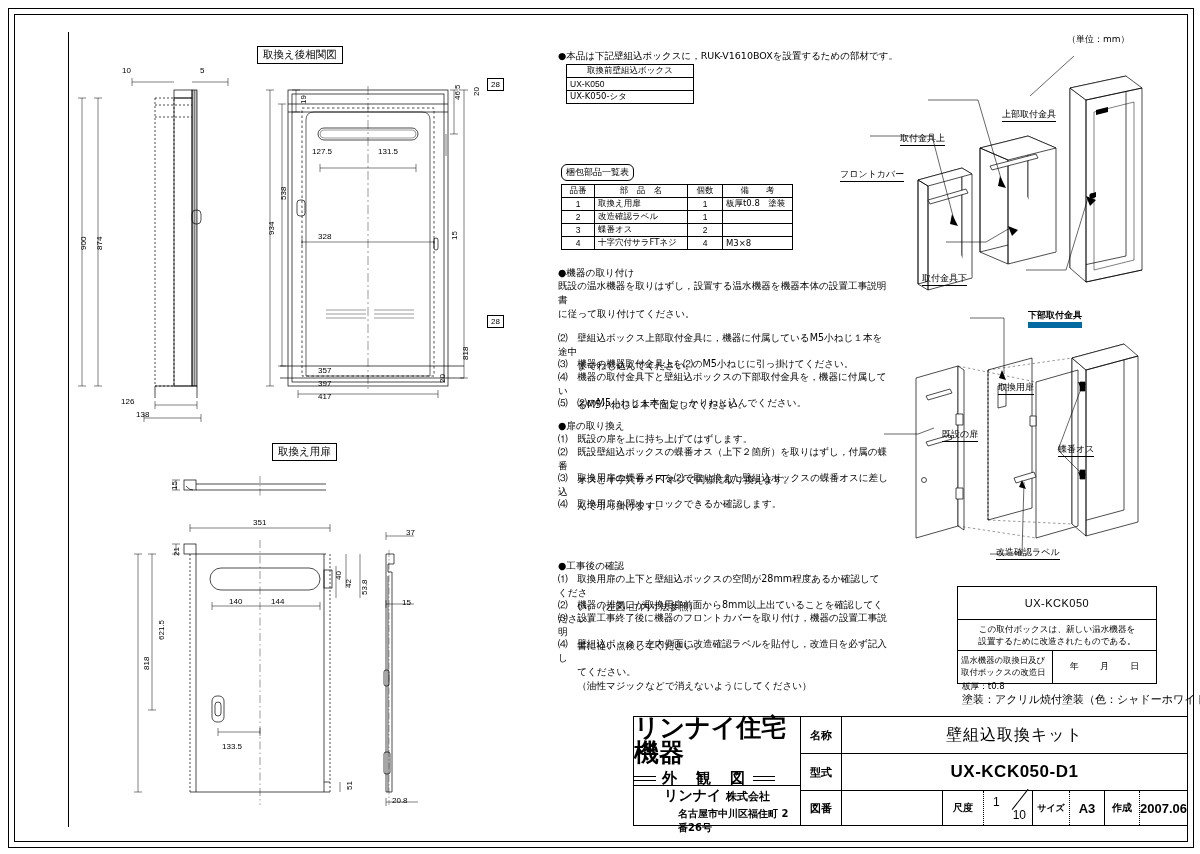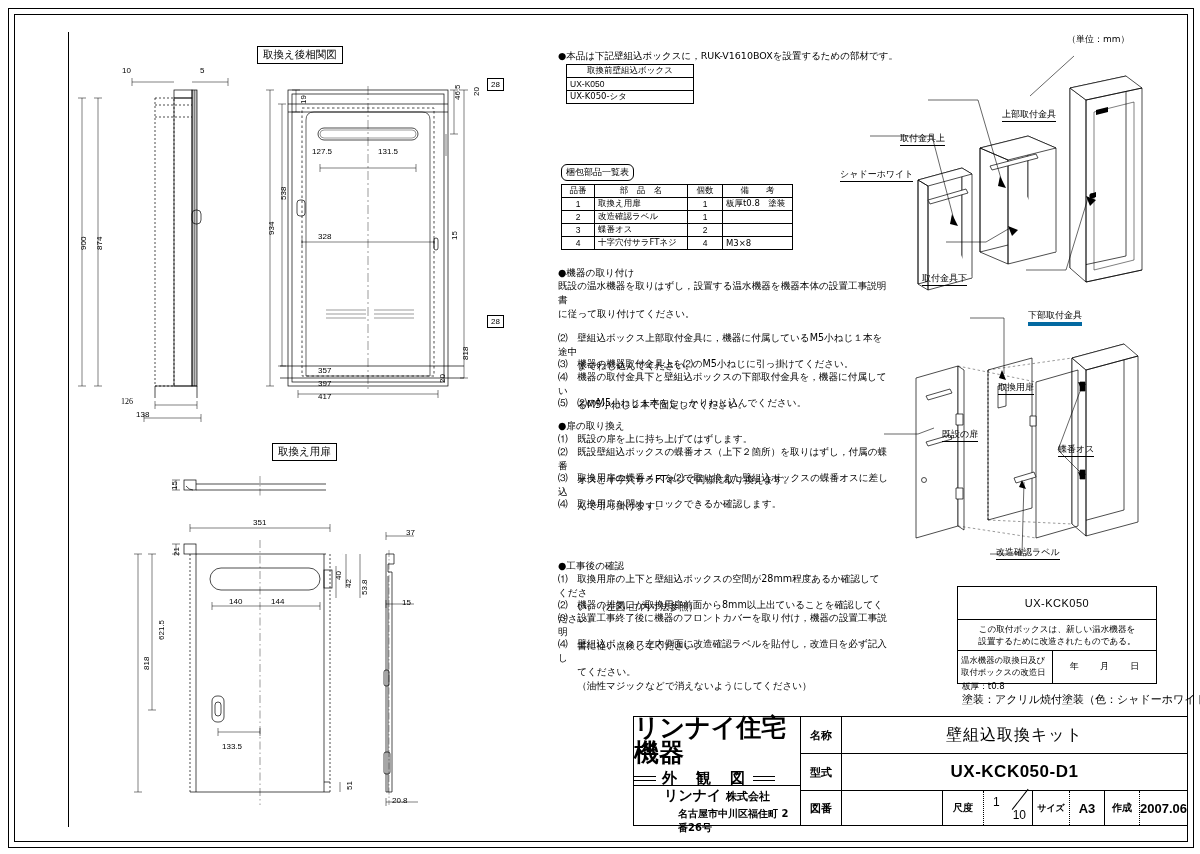--- a/index.html
+++ b/index.html
@@ -77,21 +77,21 @@
         <path d="M101 341 L101 349"></path>
       <path d="M48 358 L105 358"></path>
         <path d="M48 354 L48 362"></path>
         <path d="M105 354 L105 362"></path>
     </g>
   </svg>
   <div class="dim" style="left:122px;top:66px;">10</div>
   <div class="dim" style="left:200px;top:66px;">5</div>
   <div class="vdim" style="left:79px;top:250px;">900</div>
   <div class="vdim" style="left:95px;top:250px;">874</div>
-  <div class="dim" style="left:121px;top:397px;font-family:Liberation Serif, serif;">126</div>
+  <div class="dim" style="left:121px;top:397px;">126</div>
   <div class="dim" style="left:136px;top:410px;">138</div>
 
   <svg style="position:absolute;left:268px;top:60px;" width="230" height="350">
     <g stroke="#000" fill="none" stroke-width="0.7">
 
       <rect x="20" y="30" width="160" height="296"></rect>
       <rect x="24" y="34" width="152" height="288"></rect>
 
       <rect x="34" y="48" width="132" height="268" stroke-dasharray="2.5,2.5"></rect>
 
@@ -396,25 +396,25 @@
       <path d="M150 26 L194 -14"></path>
       <path d="M146 200 L186 200 L208 128"></path>
     </g>
     <g fill="#000">
       <path d="M72 144 l6 12 l-8 -2 z"></path>
       <path d="M120 106 l6 12 l-8 -2 z"></path>
       <path d="M128 156 l10 4 l-6 6 z"></path>
       <path d="M206 126 l10 4 l-6 6 z"></path>
     </g>
   </svg>
-  <div class="jp lbl" style="position:absolute;left:840px;top:168px;border-bottom:1px solid #000;">シャドーホワイト</div>
+  <div class="jp lbl" style="position:absolute;left:840px;top:168px;border-bottom:1px solid #000;">フロントカバー</div>
   <div class="jp lbl" style="position:absolute;left:900px;top:132px;border-bottom:1px solid #000;">取付金具上</div>
   <div class="jp lbl" style="position:absolute;left:922px;top:272px;border-bottom:1px solid #000;">取付金具下</div>
   <div class="jp lbl" style="position:absolute;left:1002px;top:108px;border-bottom:1px solid #000;">上部取付金具</div>
-  <div class="jp lbl" style="position:absolute;left:1028px;top:309px;border-bottom:4px solid #0369a1;">下部取付金具</div>
+  <div class="jp lbl" style="position:absolute;left:1028px;top:309px;border-bottom:6px solid #0369a1;font-weight:bold;">下部取付金具</div>
 
   <svg style="position:absolute;left:930px;top:330px;" width="260" height="260">
     <g stroke="#000" fill="#fff" stroke-width="0.7" stroke-linejoin="round">
 
       <path d="M142 28 L194 14 L194 180 L142 194 Z"></path>
       <path d="M142 28 L142 194 L156 206 L156 40 Z"></path>
       <path d="M156 40 L208 26 L194 14 L142 28 Z"></path>
       <path d="M156 40 L156 206 L208 192 L208 26 Z" fill="none"></path>
 
       <path d="M106 52 L148 40 L148 196 L106 208 Z" fill="none"></path>

